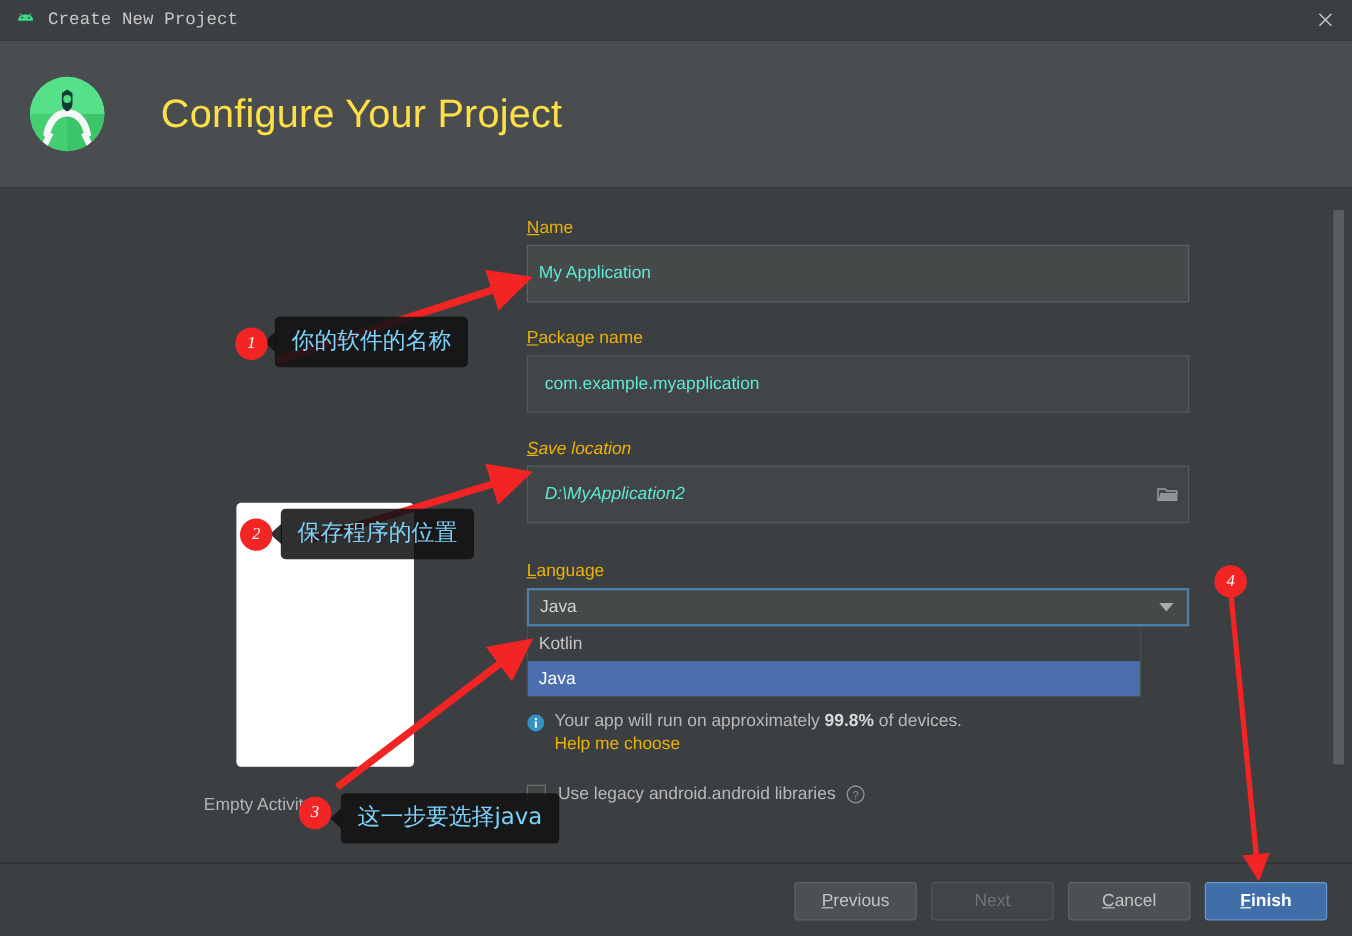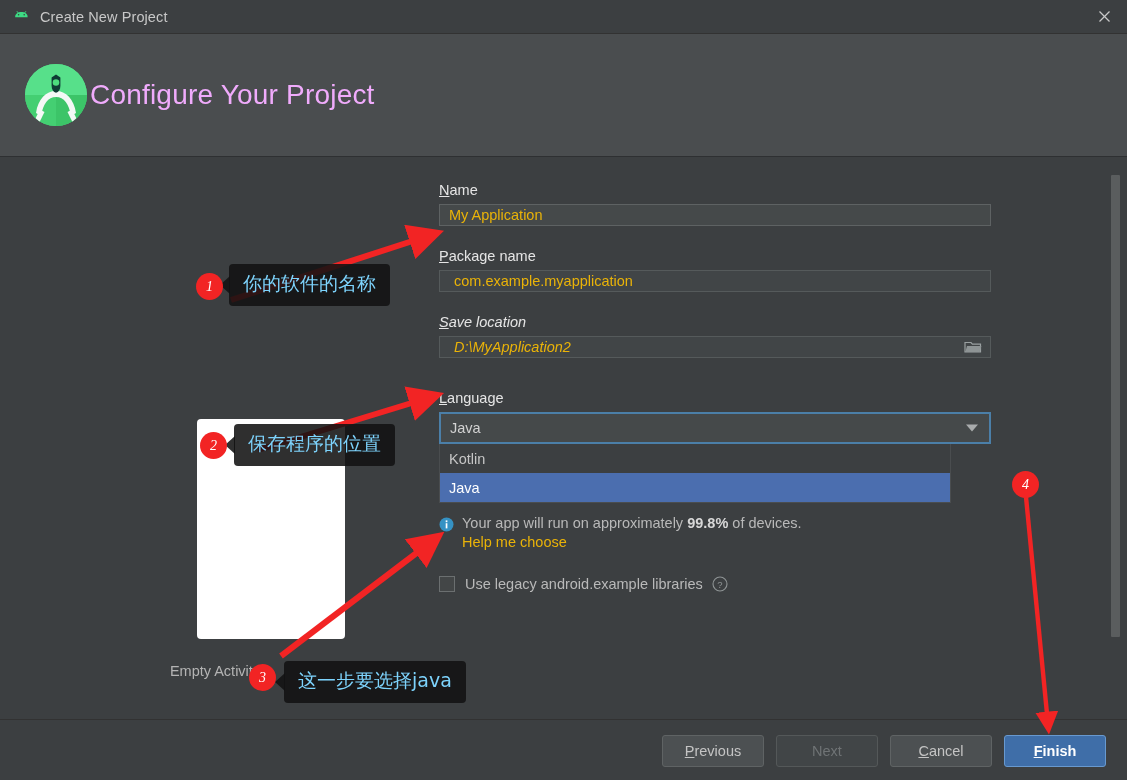--- a/index.html
+++ b/index.html
@@ -37,20 +37,21 @@
     height: 18px;
     display: flex;
     align-items: center;
     justify-content: center;
   }
   .titlebar-title {
     margin-left: 10px;
     font-size: 14.5px;
     color: #c8c8c8;
     letter-spacing: .1px;
+    font-family: Liberation Mono, monospace;
   }
   .titlebar-close {
     position: absolute;
     right: 0;
     top: 0;
     width: 46px;
     height: 33px;
     display: flex;
     align-items: center;
     justify-content: center;
@@ -68,22 +69,23 @@
     border-bottom: 1px solid #2e3032;
     position: relative;
   }
   .header-logo {
     margin-left: 22px;
     width: 68px;
     height: 68px;
     position: relative;
   }
   .header-title {
-    font-size: 28px;
-    color: #f0abfc;
+    margin-left: 44px;
+    font-size: 33px;
+    color: #fde047;
     font-weight: 400;
     letter-spacing: .2px;
   }
 
   
   .body-area {
     position: relative;
     height: 562px;
     background: #3c3f41;
     overflow: hidden;
@@ -118,33 +120,33 @@
 
   
   .form-col {
     position: absolute;
     left: 439px;
     top: 0;
     width: 560px;
   }
   .field-label {
     font-size: 14.5px;
-    color: #e5e5e5;
+    color: #eab308;
     margin-bottom: 6px;
   }
   .field-label .mnem {
     text-decoration: underline;
   }
   .text-input {
     box-sizing: border-box;
     width: 552px;
-    height: 22px;
+    height: 48px;
     background: #45494a;
     border: 1px solid #5e6263;
-    color: #eab308;
+    color: #5eead4;
     font-size: 14.5px;
     padding: 0 9px;
     display: flex;
     align-items: center;
     position: relative;
   }
   .text-input.sunken {
     background: #414547;
     border-color: #555a5b;
     padding-left: 14px;
@@ -469,21 +471,21 @@
         <span>
           <span>Your app will run on approximately</span>
           <span class="info-pct">99.8%</span>
           <span>of devices.</span>
         </span>
       </div>
       <div class="help-link">Help me choose</div>
 
       <div class="check-row">
         <span class="checkbox"></span>
-        <span>Use legacy android.example libraries</span>
+        <span>Use legacy android.android libraries</span>
         <span class="q-icon">
           <svg width="16" height="16" viewBox="0 0 16 16">
             <circle cx="8" cy="8" r="7" fill="none" stroke="#8f9495" stroke-width="1.1"></circle>
             <text x="8" y="11.6" text-anchor="middle" font-size="9.5" fill="#8f9495" font-family="Liberation Sans, sans-serif">?</text>
           </svg>
         </span>
       </div>
 
     </div>
 

